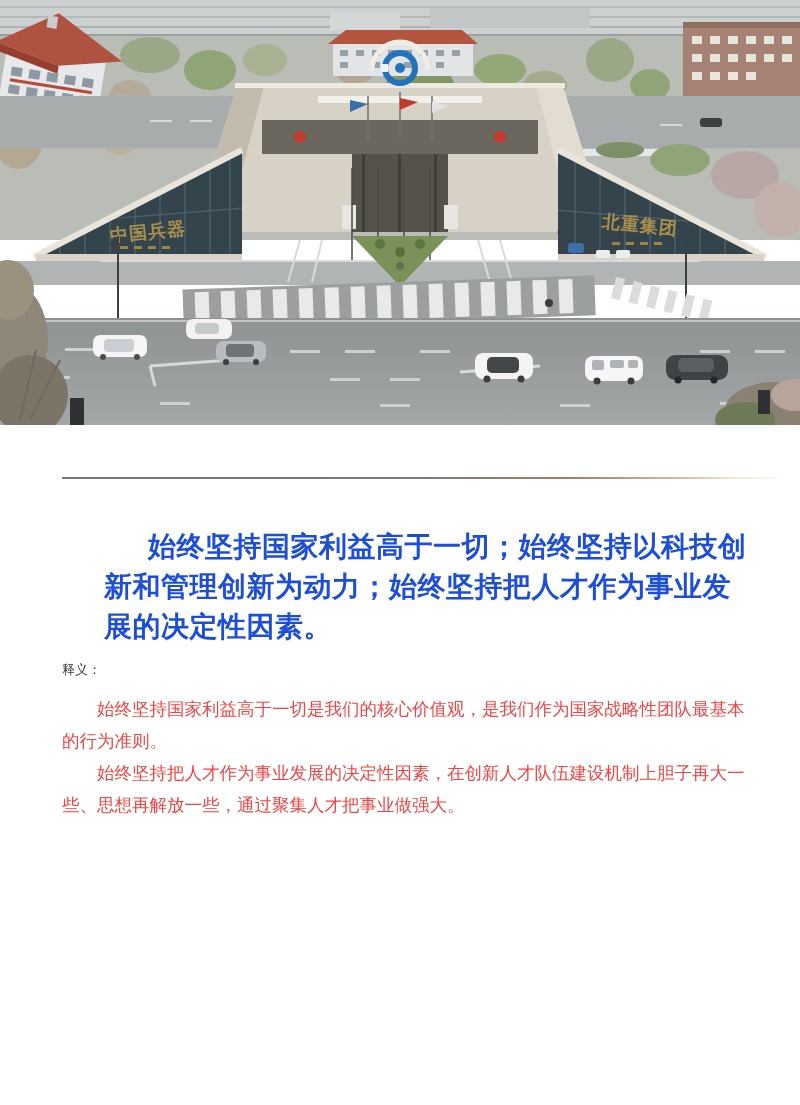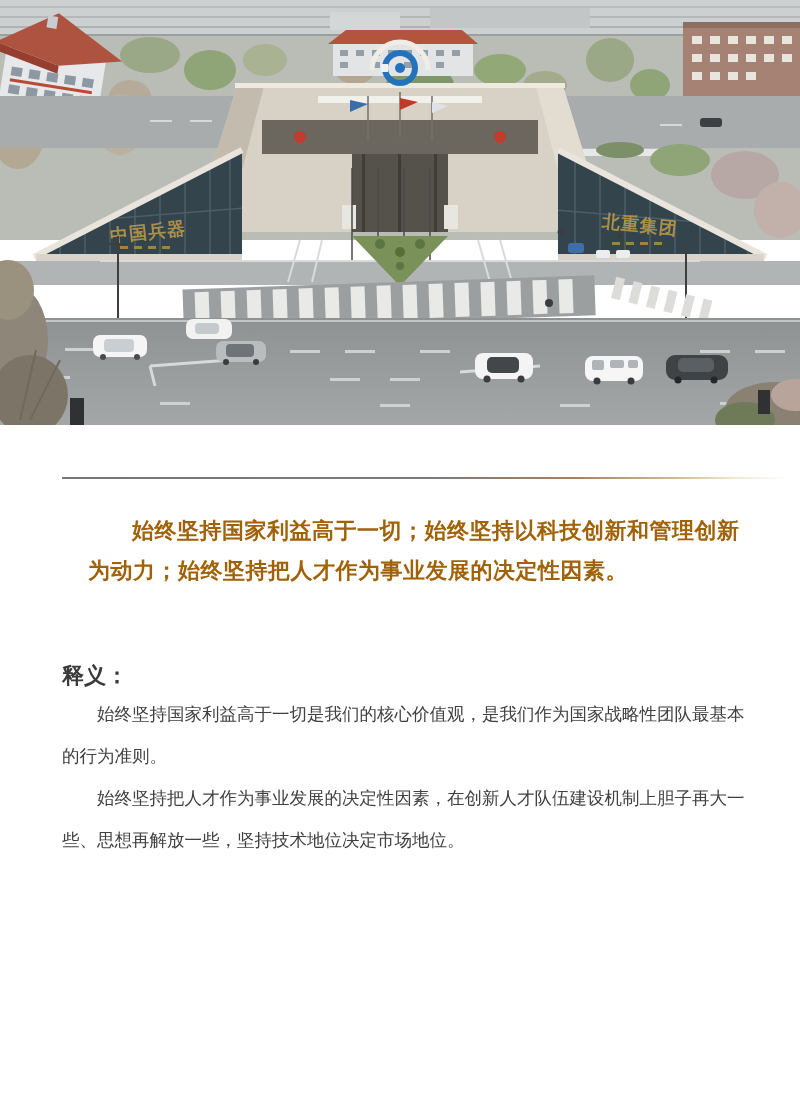--- a/index.html
+++ b/index.html
@@ -9,30 +9,30 @@
     font-family:"Liberation Sans","DejaVu Sans",sans-serif;
   }
   .hero{position:absolute;top:0;left:0;width:800px;height:425px;display:block;}
   .divider{
     position:absolute;top:477px;left:62px;width:728px;height:2px;
     background:linear-gradient(to right,
       #777777 0%, #7b7b7b 50%, #a97f5e 70%, #cfb98f 84%, #f3ead7 93%, rgba(255,255,255,0) 100%);
   }
   .motto{
     position:absolute;top:511px;left:88px;width:652px;
-    font-size:22px;font-weight:bold;color:#a16207;line-height:40px;
-    text-indent:44px;letter-spacing:0.5px;margin:0;
+    font-size:28px;font-weight:bold;color:#1d4ed8;line-height:40px;
+    text-indent:44px;letter-spacing:0.5px;margin:16px;
   }
   .interp-label{
     position:absolute;top:661px;left:62px;
-    font-size:22px;font-weight:bold;color:#3a3a3a;margin:0;
+    font-size:13px;font-weight:normal;color:#3a3a3a;margin:0;
   }
   .interp-body{
     position:absolute;top:693px;left:62px;width:695px;
-    font-size:17.5px;color:#404040;line-height:42px;
+    font-size:17.5px;color:#ef4444;line-height:32px;
   }
   .interp-body p{margin:0;text-indent:2em;}
   .sign-text{
     font-family:"Liberation Sans","DejaVu Sans",sans-serif;
     font-weight:bold;fill:#ab8f4d;font-size:18px;letter-spacing:1px;
   }
 </style>
 </head>
 <body>
 
@@ -412,16 +412,16 @@
   </svg>
 
   <div class="divider"></div>
 
   <p class="motto">始终坚持国家利益高于一切；始终坚持以科技创新和管理创新为动力；始终坚持把人才作为事业发展的决定性因素。</p>
 
   <p class="interp-label">释义：</p>
 
   <div class="interp-body">
     <p>始终坚持国家利益高于一切是我们的核心价值观，是我们作为国家战略性团队最基本的行为准则。</p>
-    <p>始终坚持把人才作为事业发展的决定性因素，在创新人才队伍建设机制上胆子再大一些、思想再解放一些，坚持技术地位决定市场地位。</p>
+    <p>始终坚持把人才作为事业发展的决定性因素，在创新人才队伍建设机制上胆子再大一些、思想再解放一些，通过聚集人才把事业做强大。</p>
   </div>
 
 </div>
 
 </body></html>

